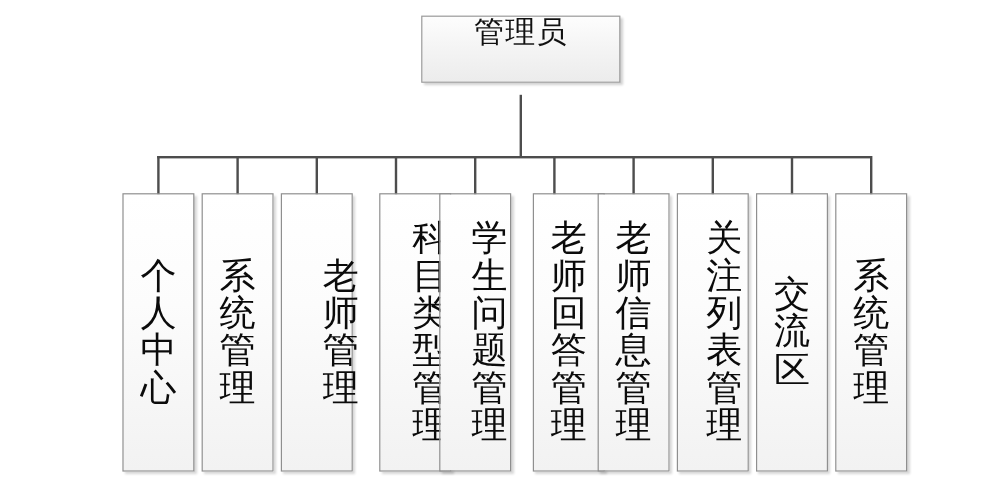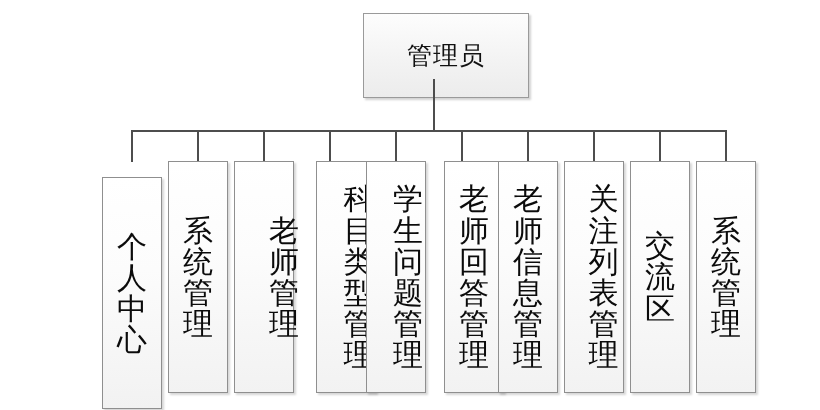--- a/index.html
+++ b/index.html
@@ -15,30 +15,30 @@
     position: relative;
     width: 820px;
     height: 410px;
     background: #ffffff;
     overflow: hidden;
   }
 
   
   .root-node {
     position: absolute;
-    left: 363px;
+    left: 351px;
     top: 13px;
     width: 166px;
-    height: 85px;
+    height: 56px;
     box-sizing: border-box;
     border: 1px solid #9a9a9a;
     background: linear-gradient(to bottom, #fdfdfd 0%, #f3f3f3 55%, #ececec 100%);
     box-shadow: 2px 2px 2px rgba(0,0,0,0.18);
     display: flex;
-    align-items: center;
+    align-items: flex-start;
     justify-content: center;
   }
   .root-label {
     font-size: 25px;
     line-height: 1;
     color: #111111;
     letter-spacing: 1px;
     font-family: "DejaVu Sans", "Liberation Sans", sans-serif;
   }
 
@@ -95,21 +95,21 @@
   <div class="connector stem-v" style="left:197px; top:130px; height:32px;"></div>
   <div class="connector stem-v" style="left:263px; top:130px; height:32px;"></div>
   <div class="connector stem-v" style="left:329px; top:130px; height:32px;"></div>
   <div class="connector stem-v" style="left:395px; top:130px; height:32px;"></div>
   <div class="connector stem-v" style="left:461px; top:130px; height:32px;"></div>
   <div class="connector stem-v" style="left:527px; top:130px; height:32px;"></div>
   <div class="connector stem-v" style="left:593px; top:130px; height:32px;"></div>
   <div class="connector stem-v" style="left:659px; top:130px; height:32px;"></div>
   <div class="connector stem-v" style="left:725px; top:130px; height:32px;"></div>
 
-  <div class="leaf-node" style="left:102px;margin-top:16px;">
+  <div class="leaf-node" style="left:102px;">
     <span class="leaf-label">个人中心</span>
   </div>
   <div class="leaf-node" style="left:168px;">
     <span class="leaf-label">系统管理</span>
   </div>
   <div class="leaf-node" style="left:234px;padding-left:40px;">
     <span class="leaf-label">老师管理</span>
   </div>
   <div class="leaf-node" style="left:316px;padding-left:25px;">
     <span class="leaf-label">科目类型管理</span>

